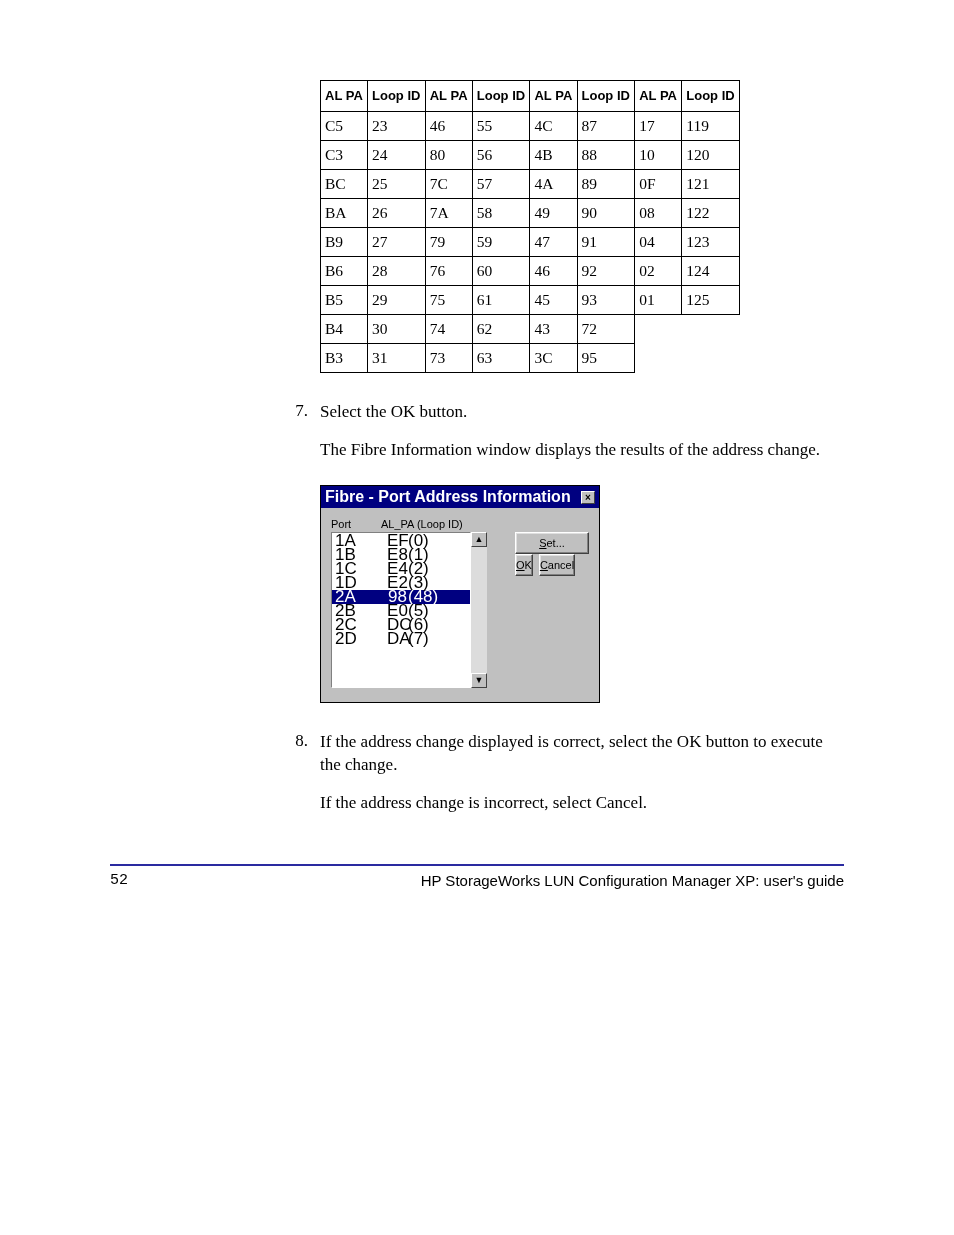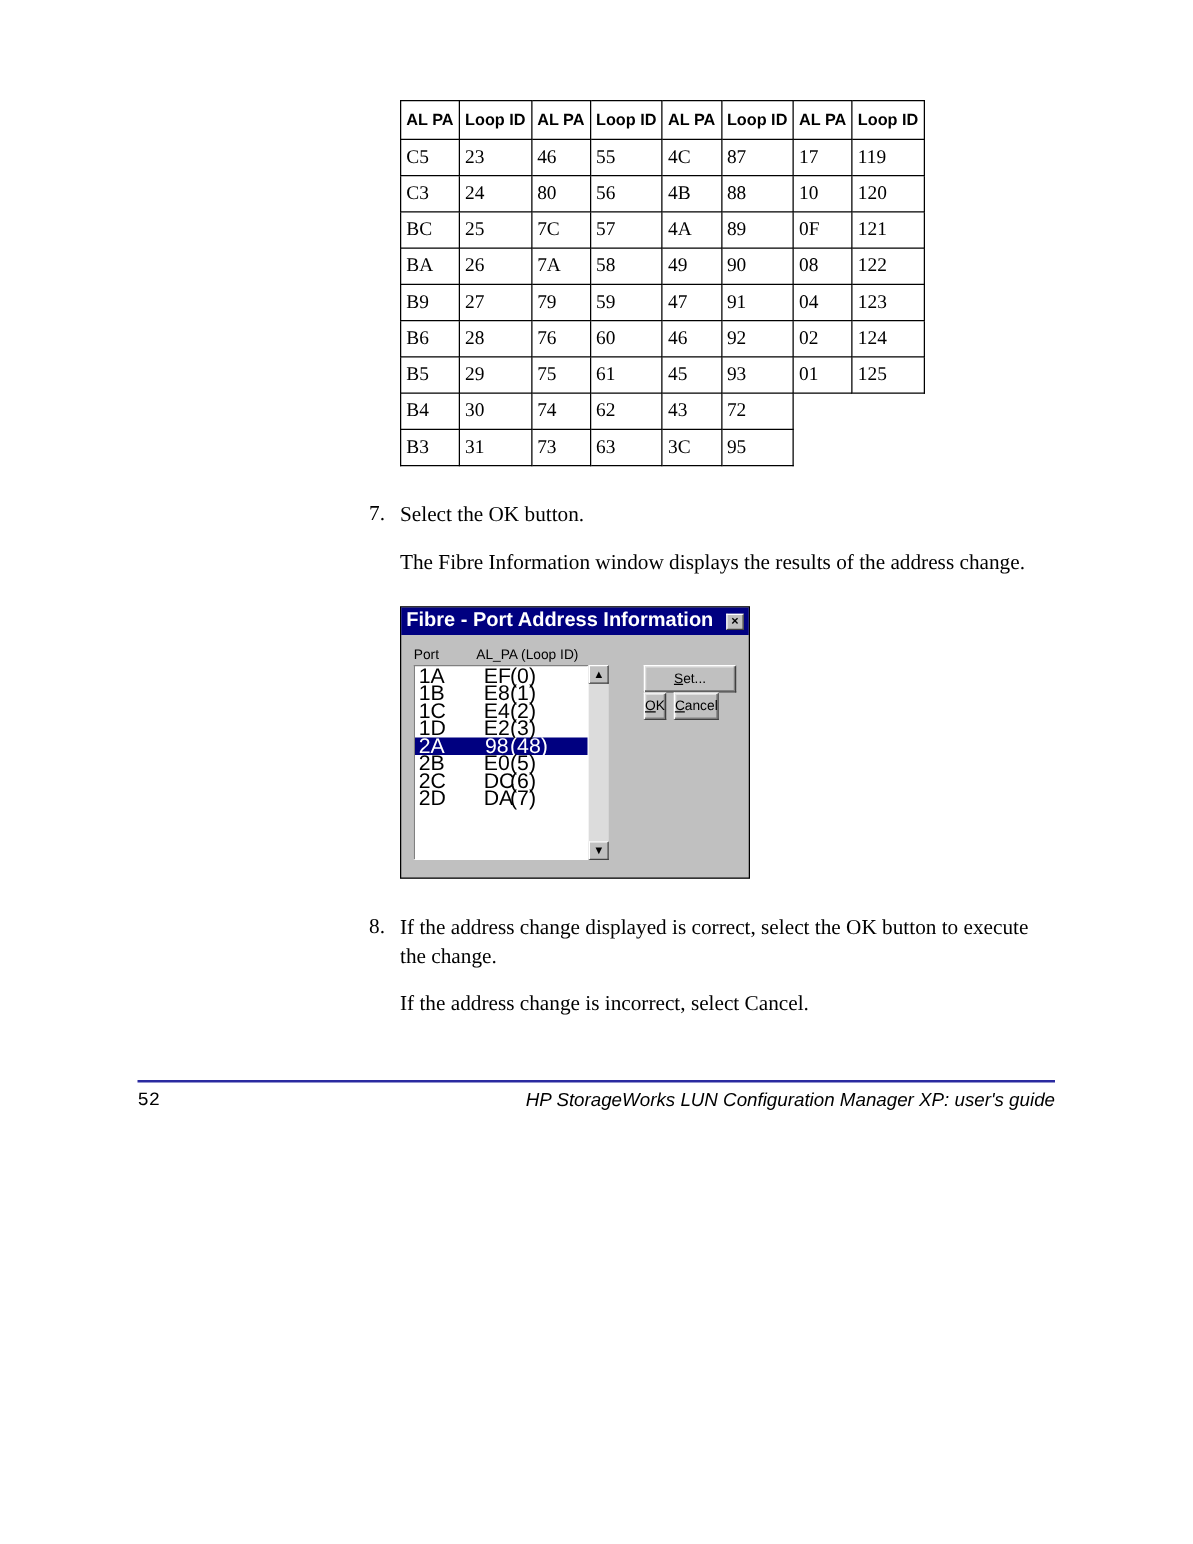--- a/index.html
+++ b/index.html
@@ -131,21 +131,21 @@
     border: none;
     border-top: 2px solid #2a2aa0;
     margin: 50px 0 6px 0;
   }
   .footer {
     display: flex;
     font-size: 15px;
     font-family: Arial, Helvetica, sans-serif;
   }
   .page-num { width: 60px; font-family: Liberation Mono, monospace; }
-  .footer-title { flex: 1; text-align: right; font-style: italic; }
+  .footer-title { flex: 1; text-align: right; }
 </style>
 </head>
 <body>
 
 <div class="page">
 
   <div class="content-block">
     <table class="alpa">
       <thead>
         <tr>

